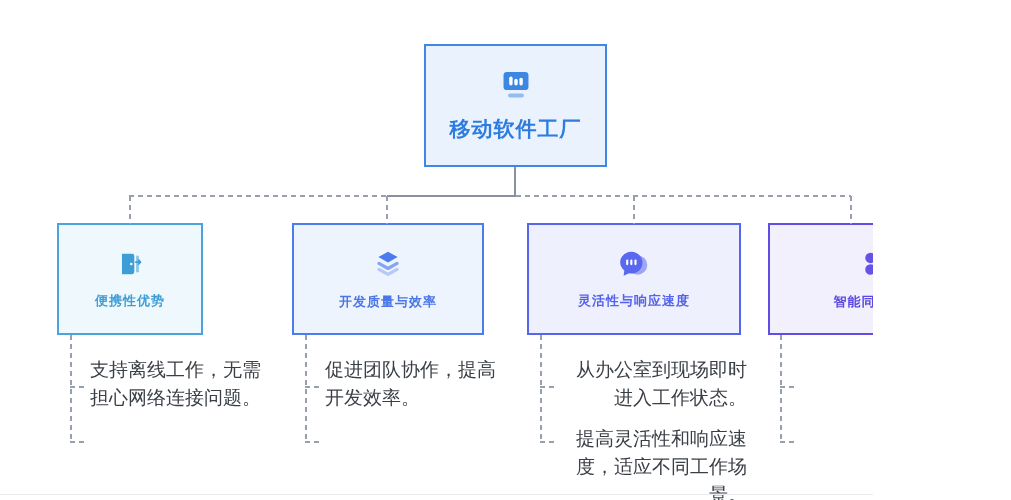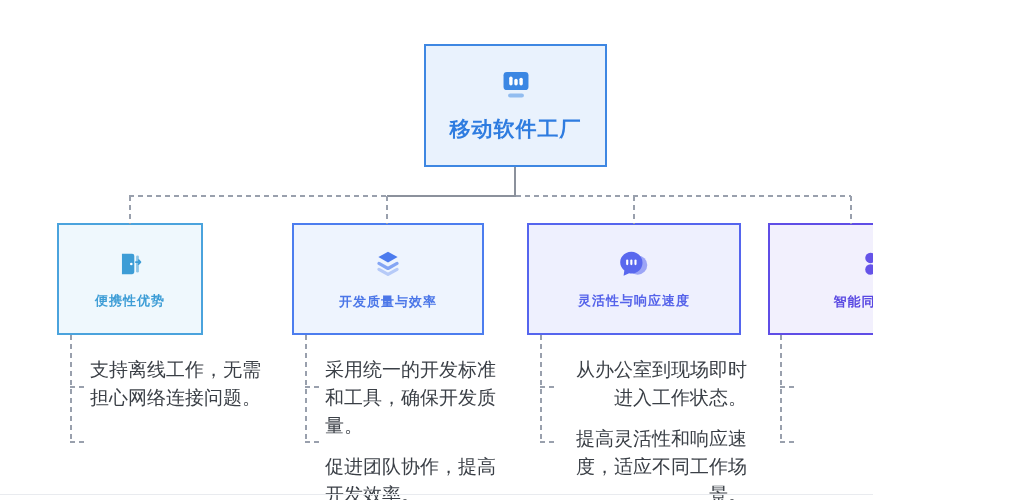--- a/index.html
+++ b/index.html
@@ -144,21 +144,20 @@
   <div class="line dash-h stub s2" id="stub-1b"></div>
   <div class="line dash-h stub s1" id="stub-2a"></div>
   <div class="line dash-h stub s2" id="stub-2b"></div>
   <div class="line dash-h stub s1" id="stub-3a"></div>
   <div class="line dash-h stub s2" id="stub-3b"></div>
 
   <div class="bullets" id="bullets-0">
     <p>支持离线工作，无需担心网络连接问题。</p>
   </div>
   <div class="bullets" id="bullets-1">
-    <p>采用统一的开发标准和工具，确保开发质量。</p>
     <p>促进团队协作，提高开发效率。</p>
   </div>
   <div class="bullets" id="bullets-2">
     <p>从办公室到现场即时进入工作状态。</p>
     <p>提高灵活性和响应速度，适应不同工作场景。</p>
   </div>
 
   <div class="line" id="divider"></div>
 </div>
 

